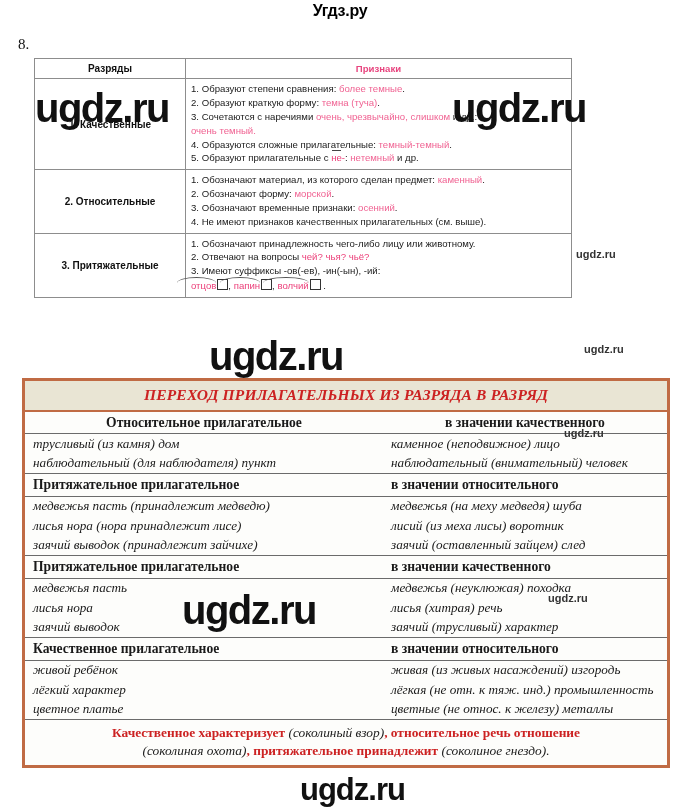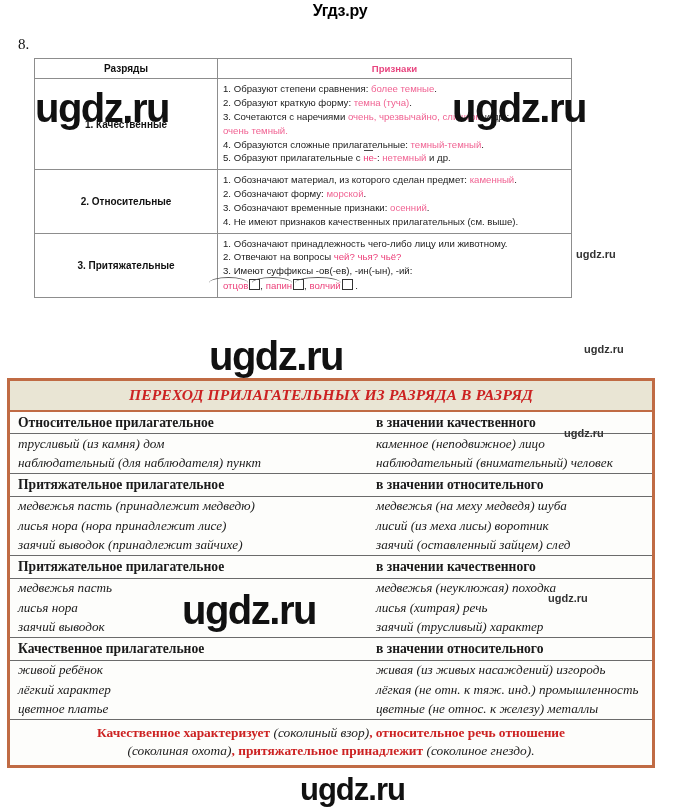--- a/index.html
+++ b/index.html
@@ -79,21 +79,21 @@
     border: 1px solid #8d8d8d;
     padding: 3px 5px;
     vertical-align: middle;
     text-align: left;
   }
   .t1 th {
     text-align: center;
     color: #e8457f;
     font-weight: bold;
     font-size: 9.6px;
-    padding: 4px 18px;
+    padding: 4px 2px;
     margin-top: 9px;
   }
   .t1 .cat {
     font-weight: bold;
     color: #111;
     text-align: center;
     font-size: 10px;
     width: 146px;
   }
   .t1 .feat { padding: 4px 5px 5px 5px; }
@@ -121,21 +121,21 @@
     width: 9px; height: 9px;
     border: 1.2px solid #333;
     vertical-align: -1px;
     margin-left: 1px;
     background: #fff;
   }
 
   
   .t2wrap {
     position: absolute;
-    left: 7px;
+    left: 22px;
     top: 378px;
     width: 648px;
     border: 3px solid #c06b44;
     background: #fdfdfb;
     box-sizing: border-box;
   }
   .t2title {
     background: #e9e5d4;
     color: #cc2222;
     font-family: "Liberation Serif", serif;
@@ -161,21 +161,21 @@
   }
   .t2 tr.hdr td {
     font-weight: bold;
     font-style: normal;
     font-size: 13.6px;
     border-top: 1.6px solid #6b6b6b;
     border-bottom: 1.6px solid #6b6b6b;
     padding-top: 2px;
     padding-bottom: 2px;
   }
-  .t2 tr.hdr.first td { border-top: none; }
+  .t2 tr.hdr.first td { border-top: none; text-align: center; }
   .t2 td.c1 { width: 342px; }
   .t2 tr.row td { font-style: italic; }
 
   .t2foot {
     border-top: 1.6px solid #6b6b6b;
     text-align: center;
     font-family: "Liberation Serif", serif;
     font-size: 13.4px;
     line-height: 1.32;
     padding: 4px 10px 5px 10px;

